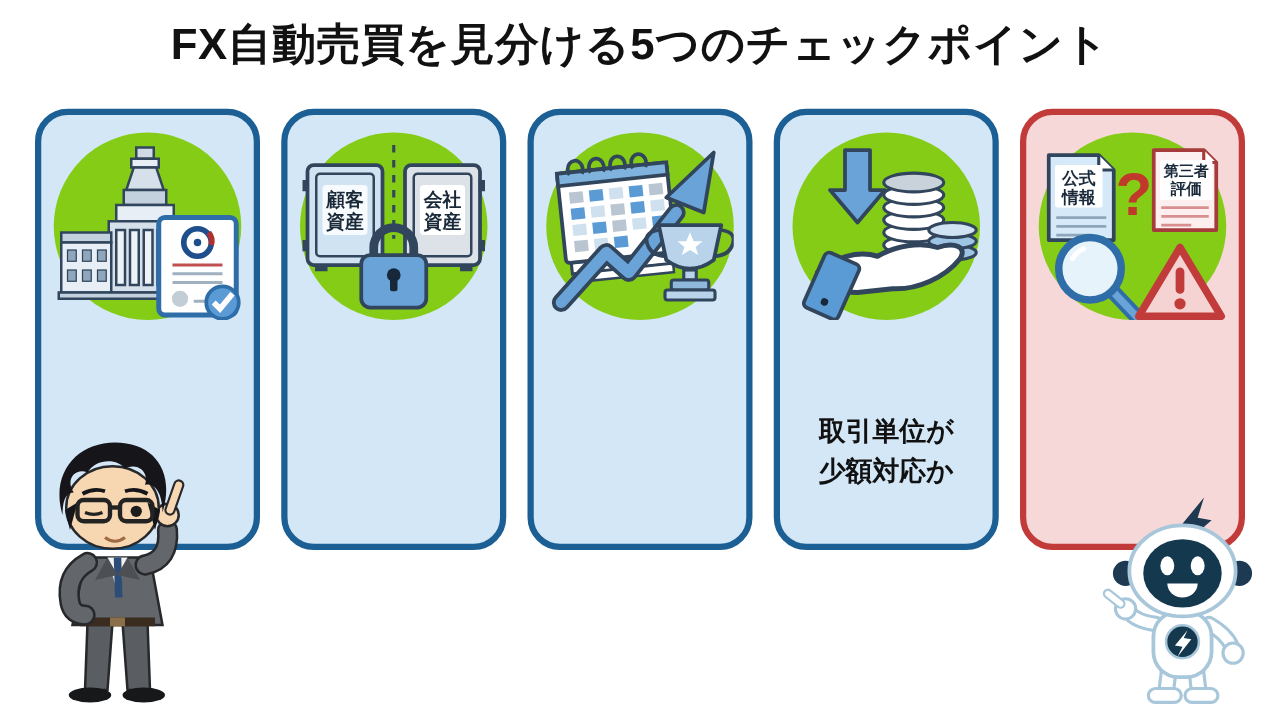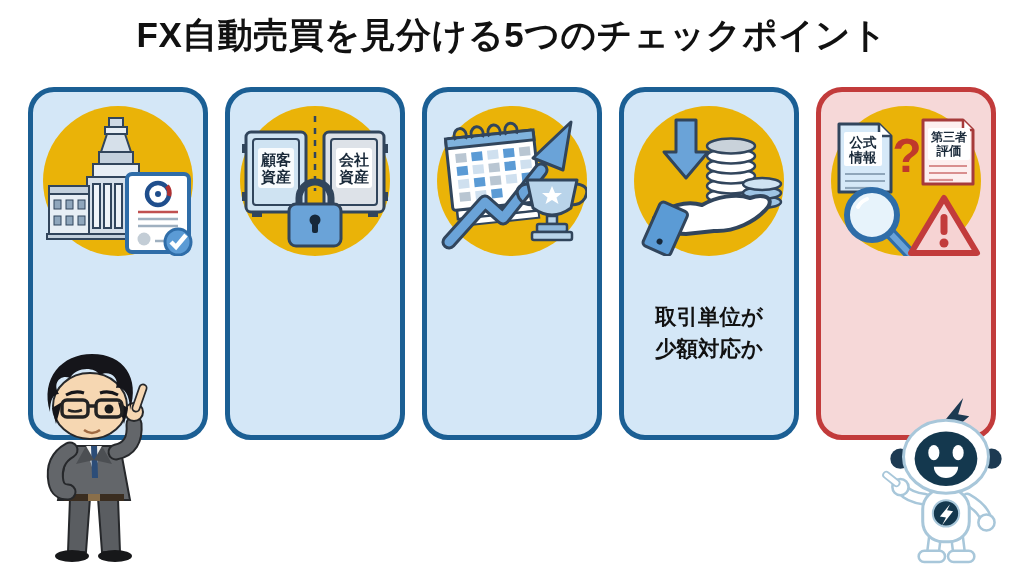--- a/index.html
+++ b/index.html
@@ -12,28 +12,28 @@
     font-size:35px;font-weight:bold;color:#111;letter-spacing:0.5px;
   }
   .cards{position:absolute;left:28px;top:87px;display:flex;gap:17px;}
   .card{
     width:180px;height:353px;box-sizing:border-box;border-radius:26px;
     border:5px solid #1b5f94;background:#d4e7f7;
     display:flex;flex-direction:column;align-items:center;
   }
   .card.red{border-color:#c23b3b;background:#f6d8d8;}
   .icon-circle{
-    width:150px;height:150px;margin-top:14px;border-radius:50%;background:#eab308;
+    width:150px;height:150px;margin-top:14px;border-radius:50%;background:#84cc16;
     display:flex;align-items:flex-start;justify-content:center;flex-shrink:0;
   }
   .card-text{
     margin-top:32px;font-size:21.5px;font-weight:bold;color:#111;
     text-align:center;line-height:1.48;white-space:pre-line;
   }
-  .card-text.low{margin-top:46px;}
+  .card-text.low{margin-top:74px;}
   svg text{font-family:"Liberation Sans","DejaVu Sans",sans-serif;font-weight:bold;}
   .char{position:absolute;}
   .char-left{left:12px;top:348px;width:160px;height:220px;z-index:5;}
   .char-right{left:878px;top:396px;width:137px;height:170px;z-index:5;}
 </style>
 </head>
 <body>
 
 <div class="stage">
 

